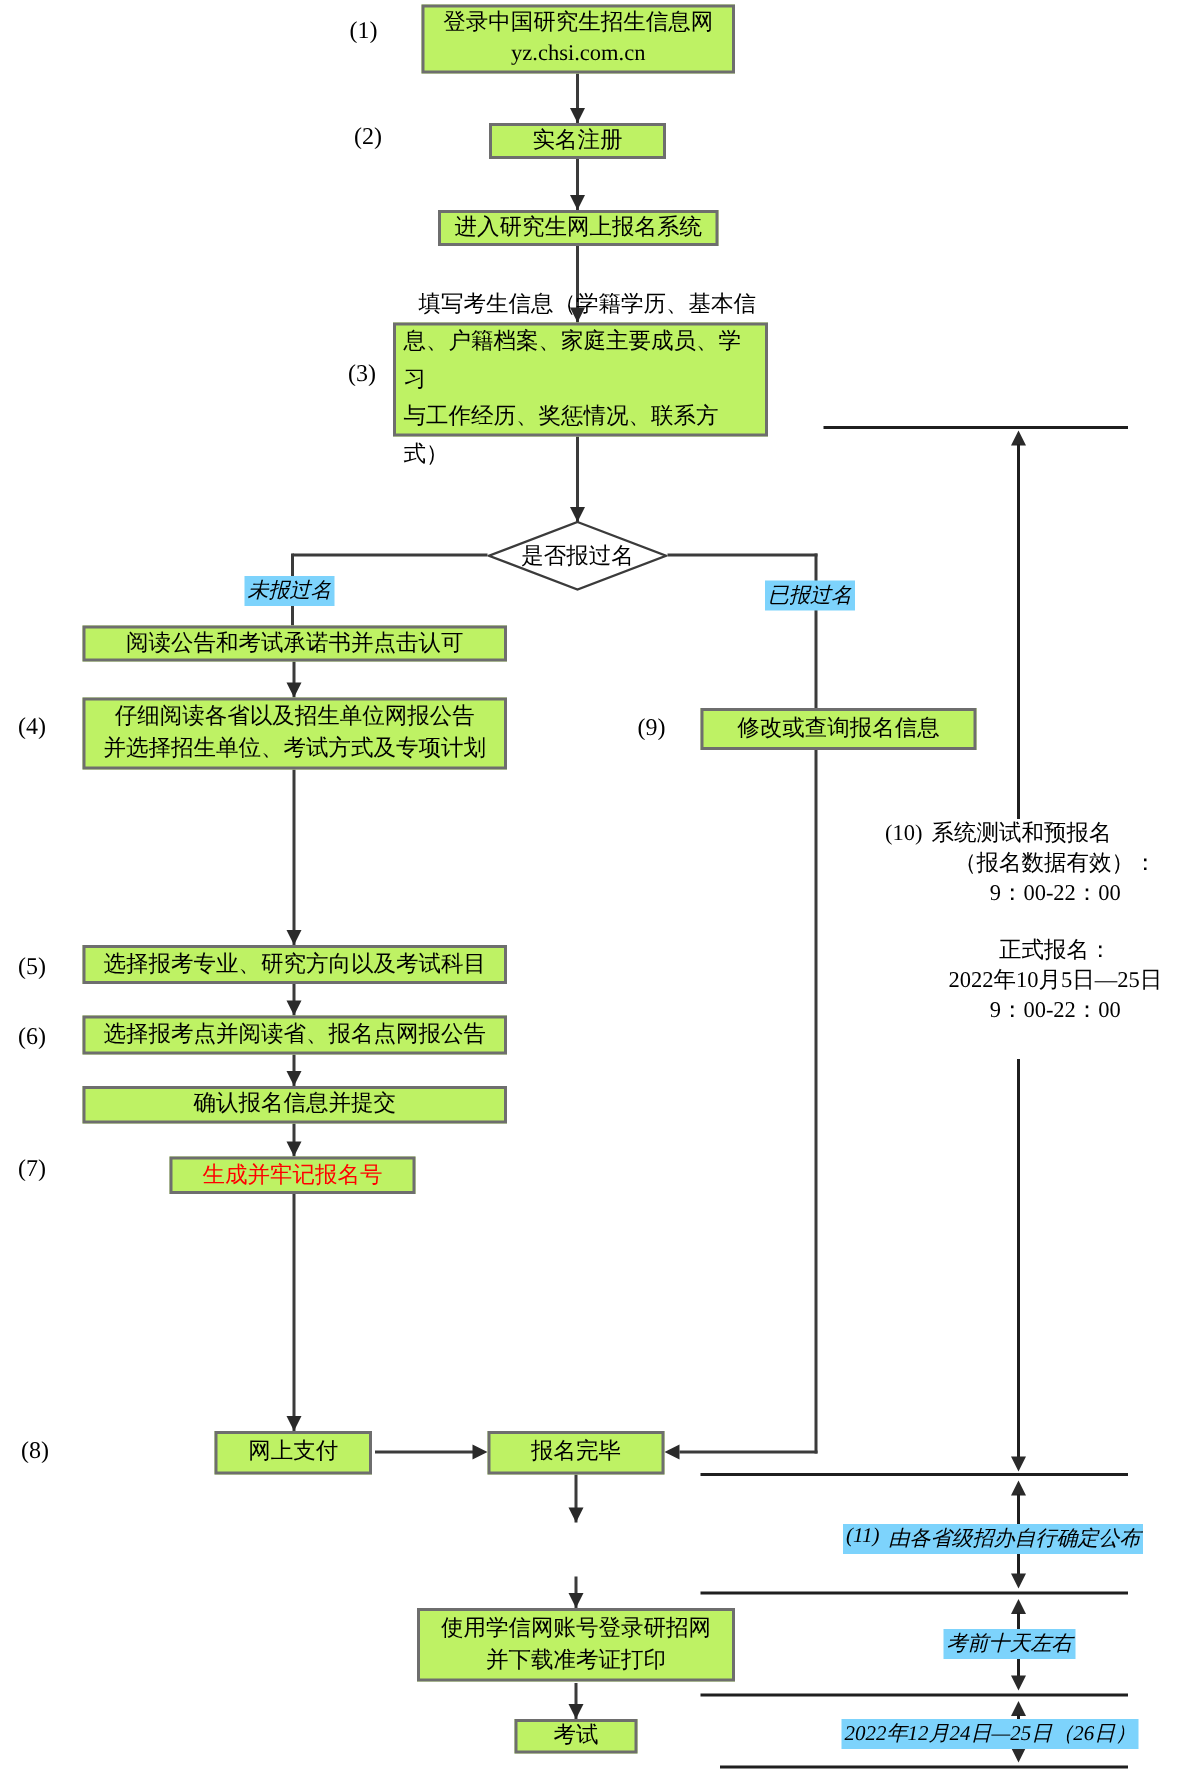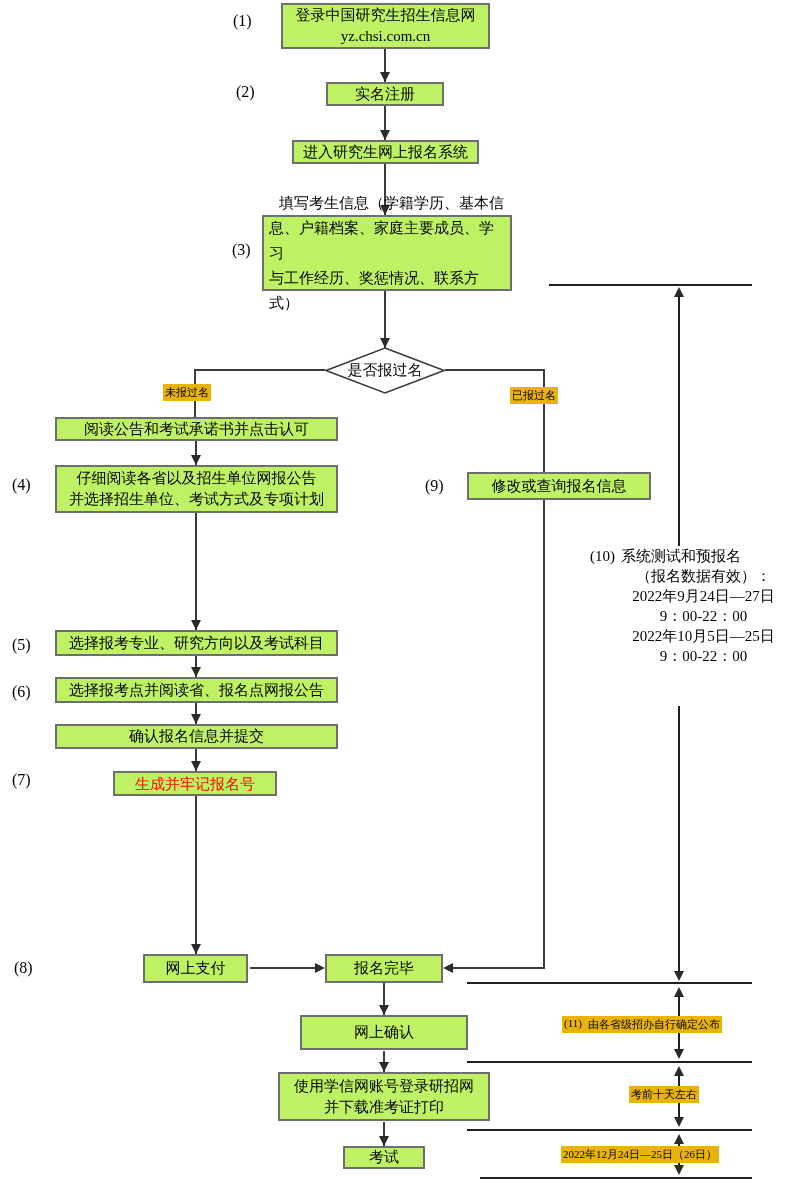--- a/index.html
+++ b/index.html
@@ -24,21 +24,21 @@
   .aline { position:absolute; width:2px; background:#1f1f1f; z-index:1; }
   
   i.ah { position:absolute; width:0; height:0; z-index:1; }
   i.ah.down  { border-left:5px solid transparent; border-right:5px solid transparent; border-top:10px solid #2a2a2a; }
   i.ah.up    { border-left:5px solid transparent; border-right:5px solid transparent; border-bottom:10px solid #2a2a2a; }
   i.ah.left  { border-top:5px solid transparent; border-bottom:5px solid transparent; border-right:10px solid #2a2a2a; }
   i.ah.right { border-top:5px solid transparent; border-bottom:5px solid transparent; border-left:10px solid #2a2a2a; }
   
   .num { position:absolute; font-size:16px; z-index:2; }
   
-  .wbg { position:absolute; background:#eab308; font-size:11px; z-index:2; padding:1px 2px; white-space:nowrap; }
+  .wbg { position:absolute; background:#7dd3fc; font-size:14px; z-index:2; padding:1px 2px; white-space:nowrap;font-style:italic; }
   
   svg.diamond { position:absolute; z-index:2; }
   svg.diamond polygon { fill:#ffffff; stroke:#3b3b3b; stroke-width:1.6; }
   .diamond-label { position:absolute; z-index:3; display:flex; align-items:center; justify-content:center; font-size:15px; }
   
   .ann10 { position:absolute; background:#fff; z-index:2; font-size:15px; }
   .a10-row { line-height:20px; white-space:nowrap;margin-left:24px; }
   .a10-row.indent { padding-left:33px;text-align:center; }
   .a10-row.gap { margin-top:18px; }
   .a10-num { margin-right:6px; }
@@ -126,43 +126,42 @@
   <div class="box" style="left:55px;top:417px;width:283px;height:24px">阅读公告和考试承诺书并点击认可</div>
   <div class="box" style="left:55px;top:465px;width:283px;height:48px">仔细阅读各省以及招生单位网报公告
 并选择招生单位、考试方式及专项计划</div>
   <div class="box" style="left:55px;top:630px;width:283px;height:26px">选择报考专业、研究方向以及考试科目</div>
   <div class="box" style="left:55px;top:677px;width:283px;height:26px">选择报考点并阅读省、报名点网报公告</div>
   <div class="box" style="left:55px;top:724px;width:283px;height:25px">确认报名信息并提交</div>
   <div class="box red-text" style="left:113px;top:771px;width:164px;height:25px">生成并牢记报名号</div>
   <div class="box" style="left:143px;top:954px;width:105px;height:29px">网上支付</div>
   <div class="box" style="left:467px;top:472px;width:184px;height:28px">修改或查询报名信息</div>
   <div class="box" style="left:325px;top:954px;width:118px;height:29px">报名完毕</div>
-  <div class="box" style="left:300px;top:1015px;width:168px;height:35px">网上确认</div>
   <div class="box" style="left:278px;top:1072px;width:212px;height:49px">使用学信网账号登录研招网
 并下载准考证打印</div>
   <div class="box" style="left:343px;top:1146px;width:82px;height:23px">考试</div>
 
   <span class="num" style="left:233px;top:12px">(1)</span>
   <span class="num" style="left:236px;top:83px">(2)</span>
   <span class="num" style="left:232px;top:241px">(3)</span>
   <span class="num" style="left:12px;top:476px">(4)</span>
   <span class="num" style="left:12px;top:636px">(5)</span>
   <span class="num" style="left:12px;top:683px">(6)</span>
   <span class="num" style="left:12px;top:771px">(7)</span>
   <span class="num" style="left:14px;top:959px">(8)</span>
   <span class="num" style="left:425px;top:477px">(9)</span>
 
   <span class="wbg" style="left:163px;top:384px">未报过名</span>
   <span class="wbg" style="left:510px;top:387px">已报过名</span>
 
   <div class="ann10" style="left:566px;top:546px;width:218px">
     <div class="a10-row"><span class="a10-num">(10)</span><span>系统测试和预报名</span></div>
     <div class="a10-row indent">（报名数据有效）：</div>
-    <div class="a10-row indent">2022年9月24日—27日</div>
     <div class="a10-row indent">9：00-22：00</div>
+    <div class="a10-row indent gap">正式报名：</div>
     <div class="a10-row indent">2022年10月5日—25日</div>
     <div class="a10-row indent">9：00-22：00</div>
   </div>
 
   <div class="wbg ann-flex" style="left:562px;top:1016px">
     <span>(11)</span>
     <span>由各省级招办自行确定公布</span>
   </div>
 
   <span class="wbg" style="left:629px;top:1086px">考前十天左右</span>

